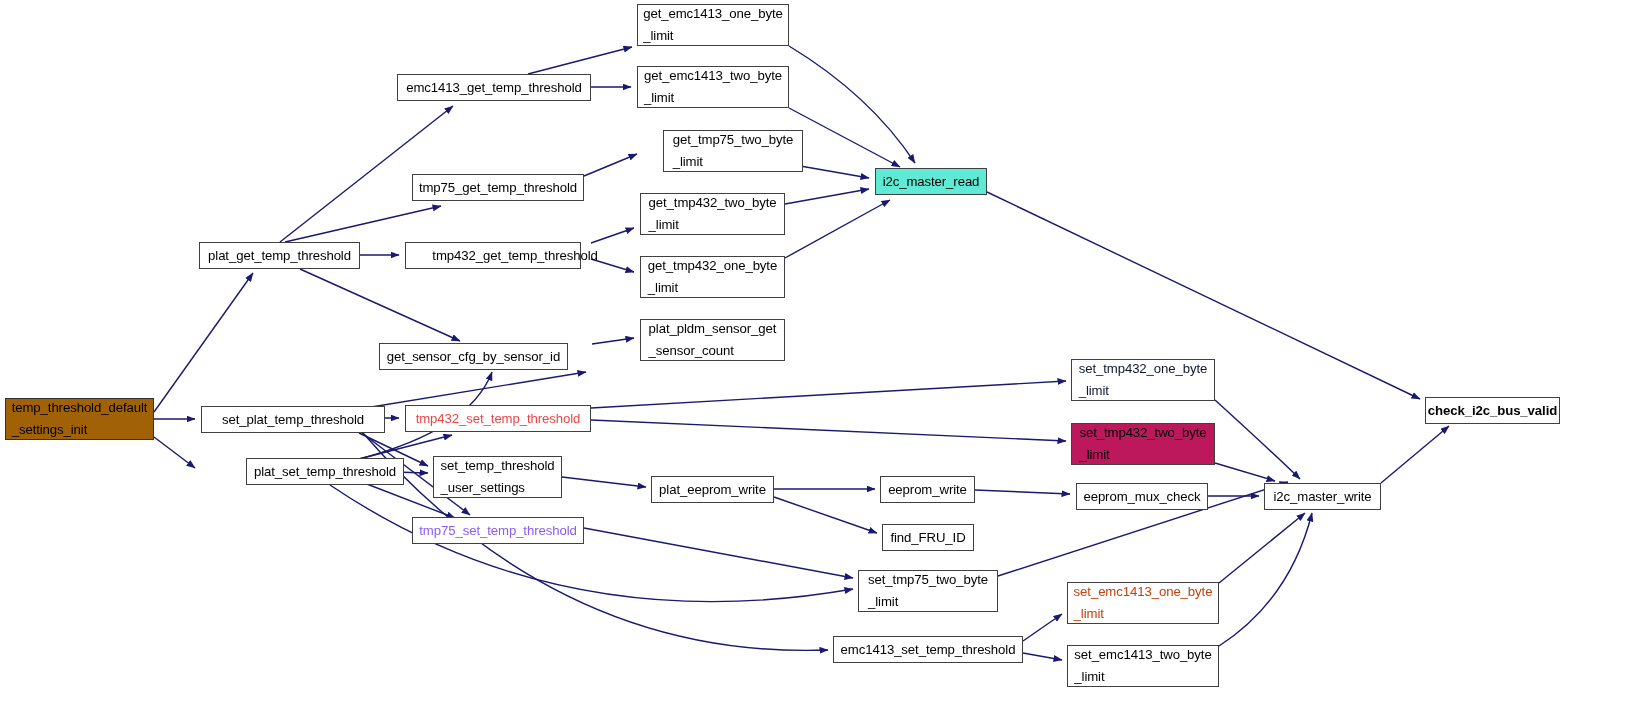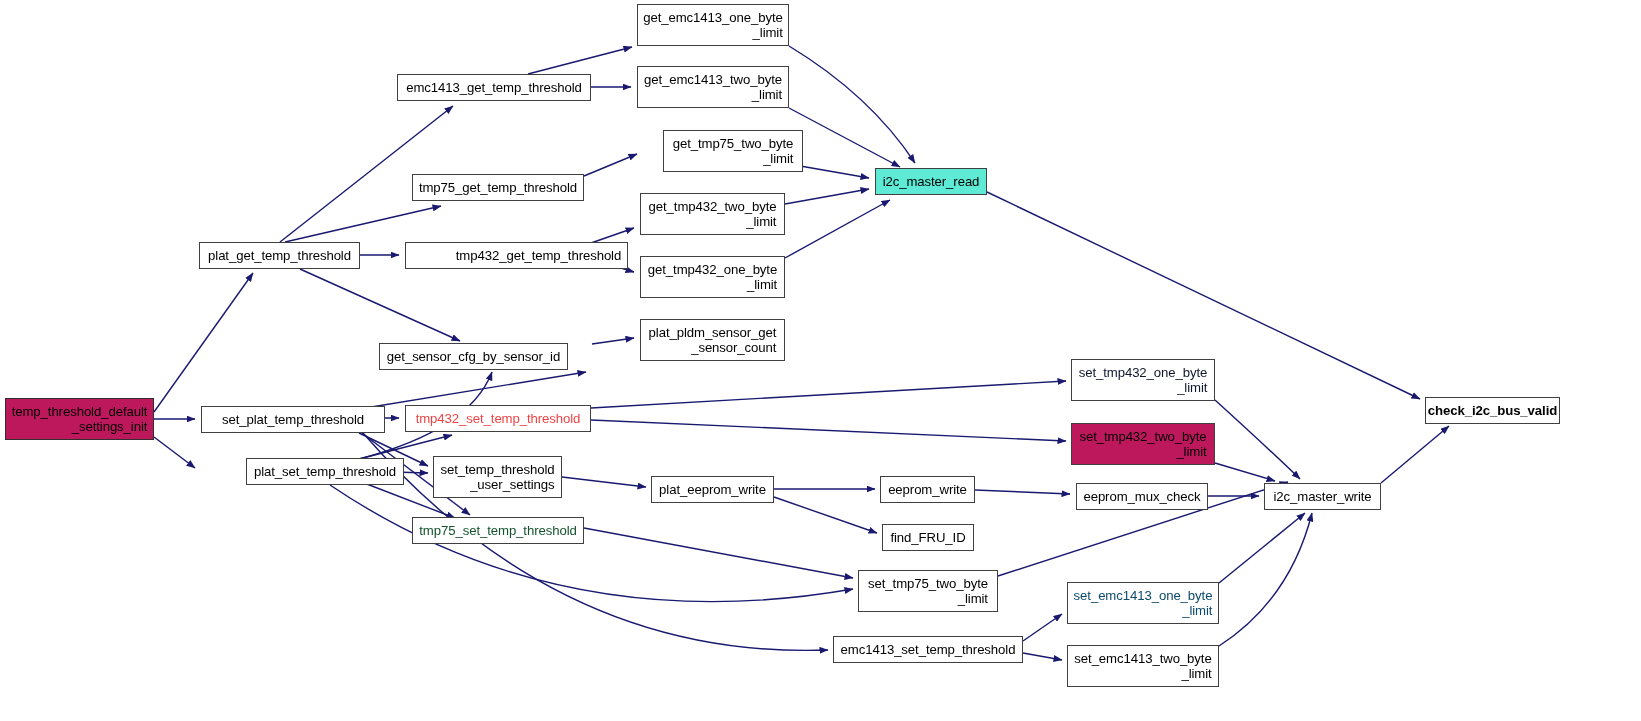--- a/index.html
+++ b/index.html
@@ -24,22 +24,22 @@
     height: 721px;
     pointer-events: none;
   }
   .node {
     position: absolute;
     box-sizing: border-box;
     border: 1px solid #404040;
     background: #ffffff;
     color: #000000;
     font-size: 13.2px;
-    line-height: 15px;
-    text-align: right;
+    line-height: 22px;
+    text-align: left;
     display: flex;
     align-items: center;
     justify-content: center;
     white-space: pre-line;
     letter-spacing: -0.1px;
     z-index: 5;
   }
   .node.highlight {
     background: #c0c0c0;
     border-color: #303030;
@@ -97,33 +97,33 @@
         <path d="M 584,528 L 853,578" fill="none" stroke="#191970" stroke-width="1.4" marker-end="url(#arrowhead)"></path>
         <path d="M 998,576 L 1288,482" fill="none" stroke="#191970" stroke-width="1.4" marker-end="url(#arrowhead)"></path>
         <path d="M 1023,641 L 1062,614" fill="none" stroke="#191970" stroke-width="1.4" marker-end="url(#arrowhead)"></path>
         <path d="M 1023,653 L 1062,660" fill="none" stroke="#191970" stroke-width="1.4" marker-end="url(#arrowhead)"></path>
         <path d="M 1219,583 L 1305,513" fill="none" stroke="#191970" stroke-width="1.4" marker-end="url(#arrowhead)"></path>
         <path d="M 1219,646 Q 1290,600 1312,513" fill="none" stroke="#191970" stroke-width="1.4" marker-end="url(#arrowhead)"></path>
         <path d="M 1381,483 L 1449,426" fill="none" stroke="#191970" stroke-width="1.4" marker-end="url(#arrowhead)"></path>
       </g>
   </svg>
   <div id="nodes">
-      <div class="node highlight" style="left: 5px; top: 398px; width: 149px; height: 42px; color: rgb(0, 0, 0); background: #be185d;">temp_threshold_default
+      <div class="node highlight" style="left: 5px; top: 398px; width: 149px; height: 42px; color: rgb(0, 0, 0); background: #a16207;">temp_threshold_default
 _settings_init</div>
       <div class="node" style="left: 201px; top: 406px; width: 184px; height: 27px; color: rgb(0, 0, 0); background: rgb(255, 255, 255); border-color: rgb(64, 64, 64);">set_plat_temp_threshold</div>
       <div class="node" style="left: 201px; top: 458px; width: 158px; height: 27px; color: rgb(0, 0, 0); background: rgb(255, 255, 255); border-color: rgb(64, 64, 64); margin-left: 45px;">plat_set_temp_threshold</div>
       <div class="node" style="left: 199px; top: 242px; width: 161px; height: 27px; color: rgb(0, 0, 0); background: rgb(255, 255, 255); border-color: rgb(64, 64, 64);">plat_get_temp_threshold</div>
       <div class="node" style="left: 397px; top: 74px; width: 194px; height: 27px; color: rgb(0, 0, 0); background: rgb(255, 255, 255); border-color: rgb(64, 64, 64);">emc1413_get_temp_threshold</div>
       <div class="node" style="left: 412px; top: 174px; width: 172px; height: 27px; color: rgb(0, 0, 0); background: rgb(255, 255, 255); border-color: rgb(64, 64, 64);">tmp75_get_temp_threshold</div>
-      <div class="node" style="left: 405px; top: 242px; width: 223px; height: 27px; color: rgb(0, 0, 0); background: rgb(255, 255, 255); border-color: rgb(64, 64, 64); padding-left: 44px;">tmp432_get_temp_threshold</div>
+      <div class="node" style="left: 405px; top: 242px; width: 176px; height: 27px; color: rgb(0, 0, 0); background: rgb(255, 255, 255); border-color: rgb(64, 64, 64); padding-left: 44px;">tmp432_get_temp_threshold</div>
       <div class="node" style="left: 379px; top: 343px; width: 189px; height: 27px; color: rgb(0, 0, 0); background: rgb(255, 255, 255); border-color: rgb(64, 64, 64);">get_sensor_cfg_by_sensor_id</div>
       <div class="node" style="left: 405px; top: 405px; width: 186px; height: 27px; color: #ef4444; background: rgb(255, 255, 255); border-color: rgb(64, 64, 64);">tmp432_set_temp_threshold</div>
       <div class="node" style="left: 433px; top: 456px; width: 129px; height: 42px; color: rgb(0, 0, 0); background: rgb(255, 255, 255); border-color: rgb(64, 64, 64);">set_temp_threshold
 _user_settings</div>
-      <div class="node" style="left: 412px; top: 517px; width: 172px; height: 27px; color: #14532d; background: rgb(255, 255, 255); border-color: rgb(64, 64, 64);">tmp75_set_temp_threshold</div>
+      <div class="node" style="left: 412px; top: 517px; width: 172px; height: 27px; color: #8b5cf6; background: rgb(255, 255, 255); border-color: rgb(64, 64, 64);">tmp75_set_temp_threshold</div>
       <div class="node" style="left: 637px; top: 4px; width: 152px; height: 42px; color: rgb(0, 0, 0); background: rgb(255, 255, 255); border-color: rgb(64, 64, 64);">get_emc1413_one_byte
 _limit</div>
       <div class="node" style="left: 637px; top: 66px; width: 152px; height: 42px; color: rgb(0, 0, 0); background: rgb(255, 255, 255); border-color: rgb(64, 64, 64);">get_emc1413_two_byte
 _limit</div>
       <div class="node" style="left: 643px; top: 130px; width: 140px; height: 42px; color: rgb(0, 0, 0); background: rgb(255, 255, 255); border-color: rgb(64, 64, 64); margin-left: 20px;">get_tmp75_two_byte
 _limit</div>
       <div class="node" style="left: 640px; top: 193px; width: 145px; height: 42px; color: rgb(0, 0, 0); background: rgb(255, 255, 255); border-color: rgb(64, 64, 64);">get_tmp432_two_byte
 _limit</div>
       <div class="node" style="left: 640px; top: 256px; width: 145px; height: 42px; color: rgb(0, 0, 0); background: rgb(255, 255, 255); border-color: rgb(64, 64, 64);">get_tmp432_one_byte
 _limit</div>
@@ -134,20 +134,20 @@
       <div class="node" style="left: 880px; top: 476px; width: 95px; height: 27px; color: rgb(0, 0, 0); background: rgb(255, 255, 255); border-color: rgb(64, 64, 64);">eeprom_write</div>
       <div class="node" style="left: 882px; top: 524px; width: 92px; height: 27px; color: rgb(0, 0, 0); background: rgb(255, 255, 255); border-color: rgb(64, 64, 64);">find_FRU_ID</div>
       <div class="node" style="left: 1076px; top: 483px; width: 132px; height: 27px; color: rgb(0, 0, 0); background: rgb(255, 255, 255); border-color: rgb(64, 64, 64);">eeprom_mux_check</div>
       <div class="node" style="left: 1071px; top: 359px; width: 144px; height: 42px; color: #0f172a; background: rgb(255, 255, 255); border-color: rgb(64, 64, 64);">set_tmp432_one_byte
 _limit</div>
       <div class="node" style="left: 1071px; top: 423px; width: 144px; height: 42px; color: rgb(0, 0, 0); background: #be185d; border-color: rgb(64, 64, 64);">set_tmp432_two_byte
 _limit</div>
       <div class="node" style="left: 858px; top: 570px; width: 140px; height: 42px; color: rgb(0, 0, 0); background: rgb(255, 255, 255); border-color: rgb(64, 64, 64);">set_tmp75_two_byte
 _limit</div>
       <div class="node" style="left: 833px; top: 636px; width: 190px; height: 27px; color: rgb(0, 0, 0); background: rgb(255, 255, 255); border-color: rgb(64, 64, 64);">emc1413_set_temp_threshold</div>
-      <div class="node" style="left: 1067px; top: 582px; width: 152px; height: 42px; color: #0c4a6e; background: rgb(255, 255, 255); border-color: rgb(64, 64, 64);">set_emc1413_one_byte
+      <div class="node" style="left: 1067px; top: 582px; width: 152px; height: 42px; color: #c2410c; background: rgb(255, 255, 255); border-color: rgb(64, 64, 64);">set_emc1413_one_byte
 _limit</div>
       <div class="node" style="left: 1067px; top: 645px; width: 152px; height: 42px; color: rgb(0, 0, 0); background: rgb(255, 255, 255); border-color: rgb(64, 64, 64);">set_emc1413_two_byte
 _limit</div>
       <div class="node" style="left: 1264px; top: 483px; width: 117px; height: 27px; color: rgb(0, 0, 0); background: rgb(255, 255, 255); border-color: rgb(64, 64, 64);">i2c_master_write</div>
       <div class="node" style="left: 1425px; top: 397px; width: 135px; height: 27px; color: rgb(0, 0, 0); background: rgb(255, 255, 255); border-color: rgb(64, 64, 64); font-weight: bold;">check_i2c_bus_valid</div>
     </div>
 </div>
 
 </body></html>

